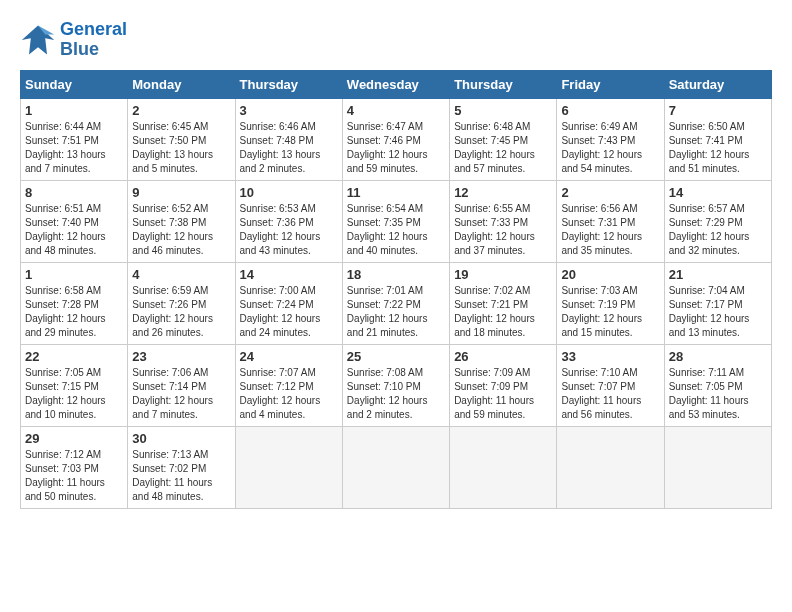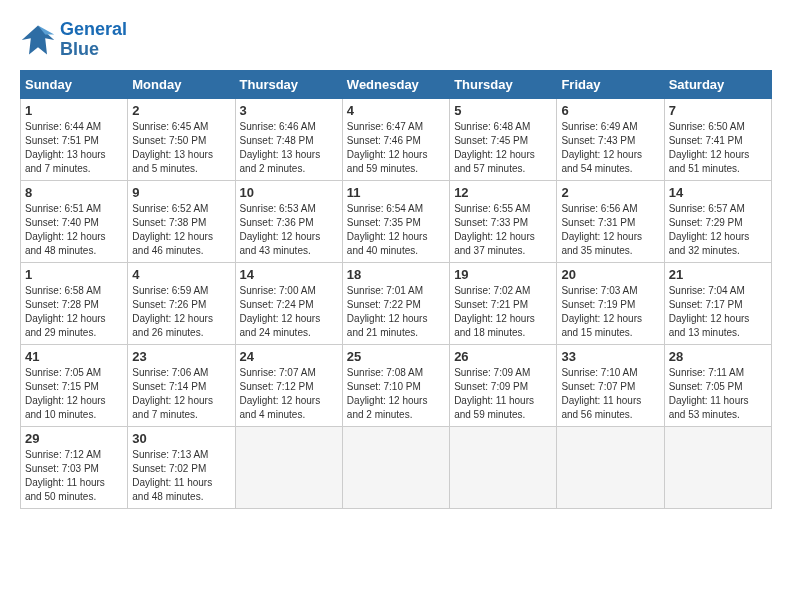--- a/index.html
+++ b/index.html
@@ -201,21 +201,21 @@
           <span class="day-num">20</span>
           <div class="cell-info">Sunrise: 7:03 AM<br>Sunset: 7:19 PM<br>Daylight: 12 hours and 15 minutes.</div>
         </td>
         <td>
           <span class="day-num">21</span>
           <div class="cell-info">Sunrise: 7:04 AM<br>Sunset: 7:17 PM<br>Daylight: 12 hours and 13 minutes.</div>
         </td>
       </tr>
       <tr>
         <td>
-          <span class="day-num">41</span>
+          <span class="day-num">22</span>
           <div class="cell-info">Sunrise: 7:05 AM<br>Sunset: 7:15 PM<br>Daylight: 12 hours and 10 minutes.</div>
         </td>
         <td>
           <span class="day-num">23</span>
           <div class="cell-info">Sunrise: 7:06 AM<br>Sunset: 7:14 PM<br>Daylight: 12 hours and 7 minutes.</div>
         </td>
         <td>
           <span class="day-num">24</span>
           <div class="cell-info">Sunrise: 7:07 AM<br>Sunset: 7:12 PM<br>Daylight: 12 hours and 4 minutes.</div>
         </td>

